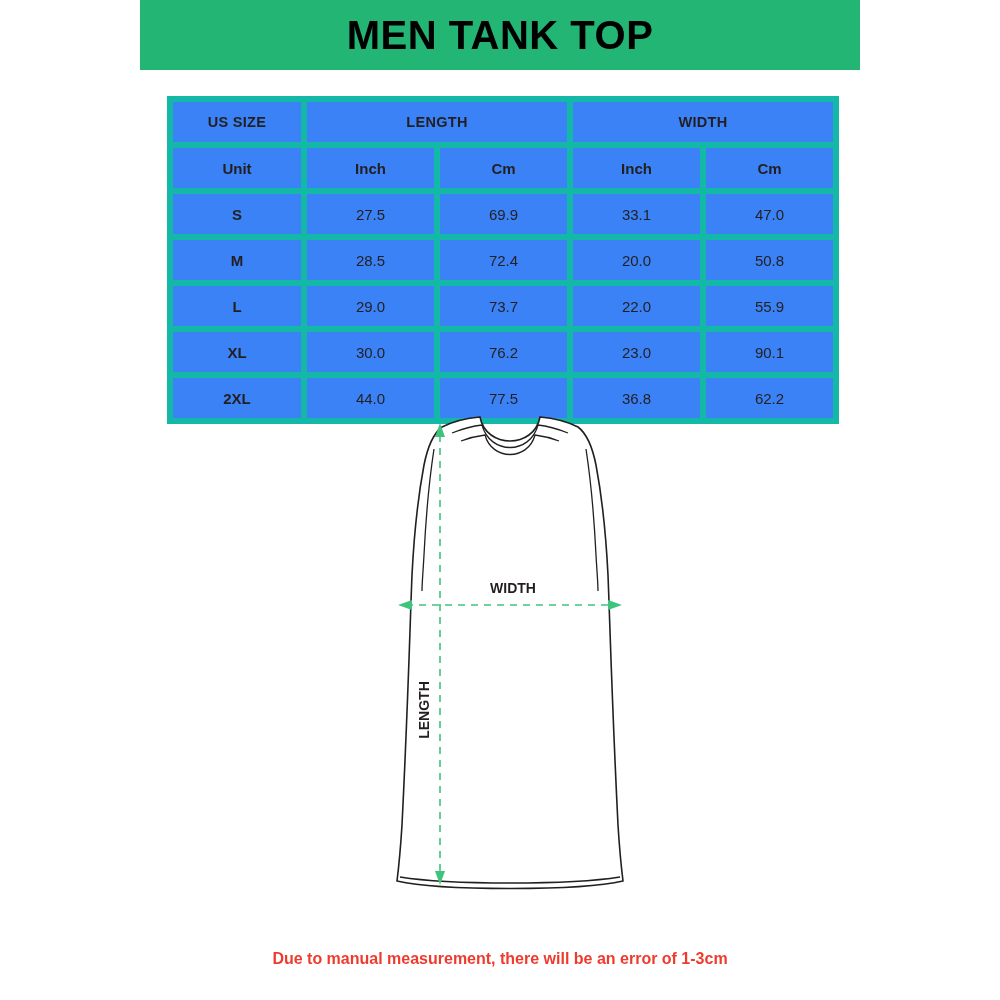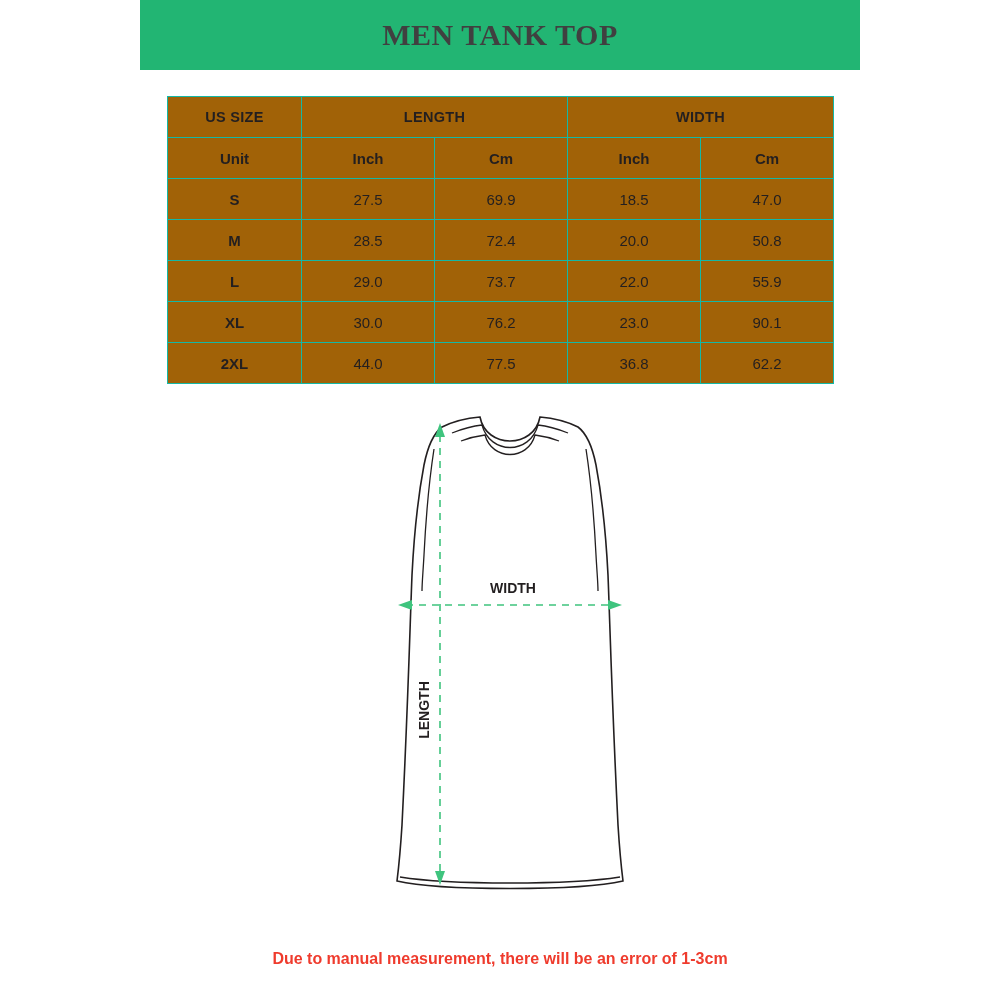--- a/index.html
+++ b/index.html
@@ -22,45 +22,44 @@
     left: 140px;
     top: 0;
     width: 720px;
     height: 70px;
     background: #22b573;
     display: flex;
     align-items: center;
     justify-content: center;
   }
   .banner-title {
-    color: #404040;
-    font-size: 30px;
+    color: #000000;
+    font-size: 40px;
     font-weight: bold;
     letter-spacing: 0.5px;
-    font-family: Liberation Serif, serif;
   }
 
   
   .table-wrap {
     position: absolute;
     left: 167px;
     top: 96px;
     width: 667px;
   }
   table.size-table {
     border-collapse: collapse;
     width: 100%;
     table-layout: fixed;
   }
   table.size-table td, table.size-table th {
-    border: 1px solid #14b8a6;
+    border: 6px solid #14b8a6;
     text-align: center;
     font-size: 15px;
     color: #231f20;
-    background: #a16207;
+    background: #3b82f6;
     height: 40px;
     padding: 0;
   }
   table.size-table th {
     font-weight: bold;
     font-size: 14.5px;
     letter-spacing: 0.3px;
   }
   .col-size { width: 134px; }
   .col-val  { width: 133px; }
@@ -126,21 +125,21 @@
         <td class="unit-label">Inch</td>
         <td class="unit-label">Cm</td>
         <td class="unit-label">Inch</td>
         <td class="unit-label">Cm</td>
       </tr>
 
       <tr>
         <td class="size-label">S</td>
         <td>27.5</td>
         <td>69.9</td>
-        <td>18.5</td>
+        <td>33.1</td>
         <td>47.0</td>
       </tr>
 
       <tr>
         <td class="size-label">M</td>
         <td>28.5</td>
         <td>72.4</td>
         <td>20.0</td>
         <td>50.8</td>
       </tr>

